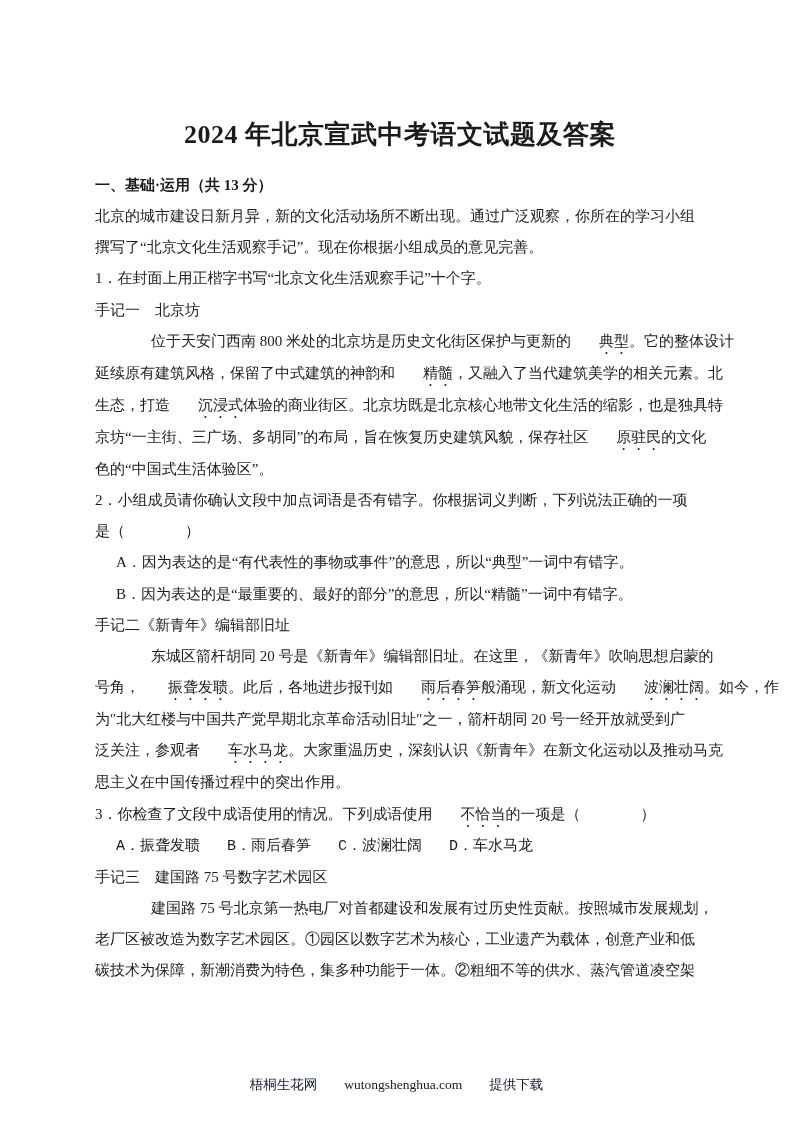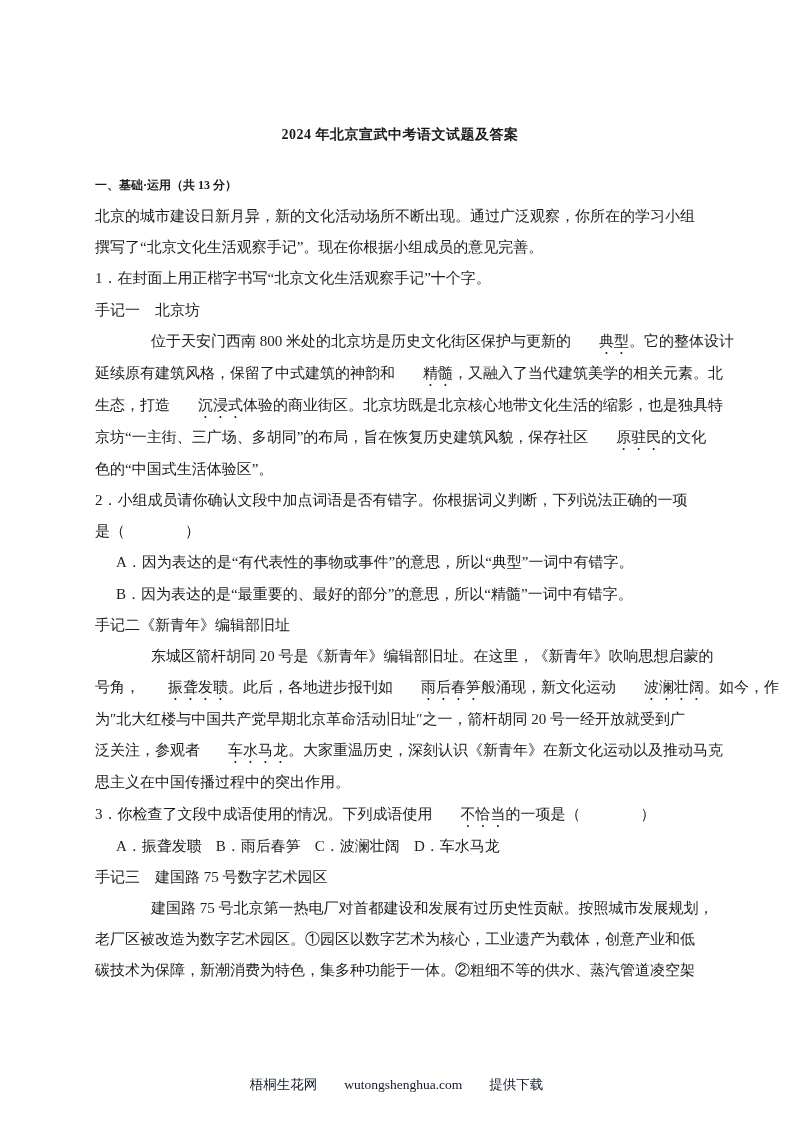--- a/index.html
+++ b/index.html
@@ -14,30 +14,30 @@
     margin: 0 auto;
     background: #ffffff;
     color: #1b1b1b;
     font-family: "Liberation Serif", "DejaVu Serif", serif;
     box-sizing: border-box;
     padding: 120px 88px 0 95px;
     overflow: hidden;
   }
   .doc-title {
     margin: 0;
-    font-size: 14px;
+    font-size: 26px;
     line-height: 29px;
     font-weight: 700;
     text-align: center;
     letter-spacing: 0.5px;
     white-space: nowrap;
   }
   .section-heading {
     margin-top: 21px;
-    font-size: 12px;
+    font-size: 15px;
     font-weight: 700;
     line-height: 31px;
     white-space: nowrap;
   }
   .blocks { margin-top: 0; }
   .line {
     font-size: 15px;
     line-height: 31.2px;
     white-space: nowrap;
   }
@@ -46,21 +46,22 @@
   }
   .block.para.indent .line:first-child {
     text-indent: 56px;
   }
   .block.options .line {
     padding-left: 21px;
   }
   .options-line {
     padding-left: 21px;
     display: flex;
-    gap: 14px;
+    gap: 27px;
+    font-family: Liberation Mono, monospace;
   }
   .em {
     -webkit-text-emphasis: filled dot #1b1b1b;
     -webkit-text-emphasis-position: under;
     -webkit-text-emphasis-position: under right;
     text-emphasis: filled dot #1b1b1b;
     text-emphasis-position: under;
     text-emphasis-position: under right;
     padding-left: 28px;
   }

